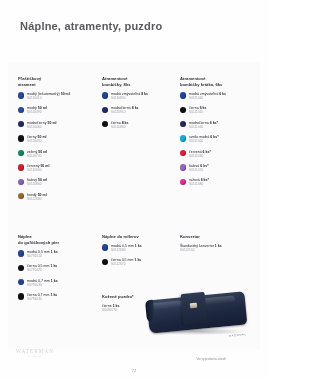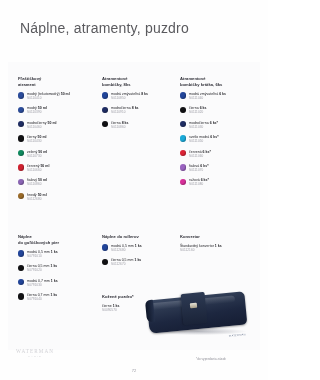--- a/index.html
+++ b/index.html
@@ -9,21 +9,21 @@
     font-family:"Liberation Sans", sans-serif;
     overflow:hidden;
     position:relative;
     -webkit-font-smoothing:antialiased;
   }
   .page{position:absolute;inset:0;background:#fefefe;}
 
   
   .page-title{
     position:absolute;left:20px;top:20px;
-    font-size:14px;font-weight:400;letter-spacing:.2px;
+    font-size:11px;font-weight:700;letter-spacing:.2px;
     color:#5a5a5e;white-space:nowrap;
   }
 
   
   .panel{
     position:absolute;left:8px;top:62px;width:252px;height:288px;
     background:#fbfbfc;
   }
 
   

